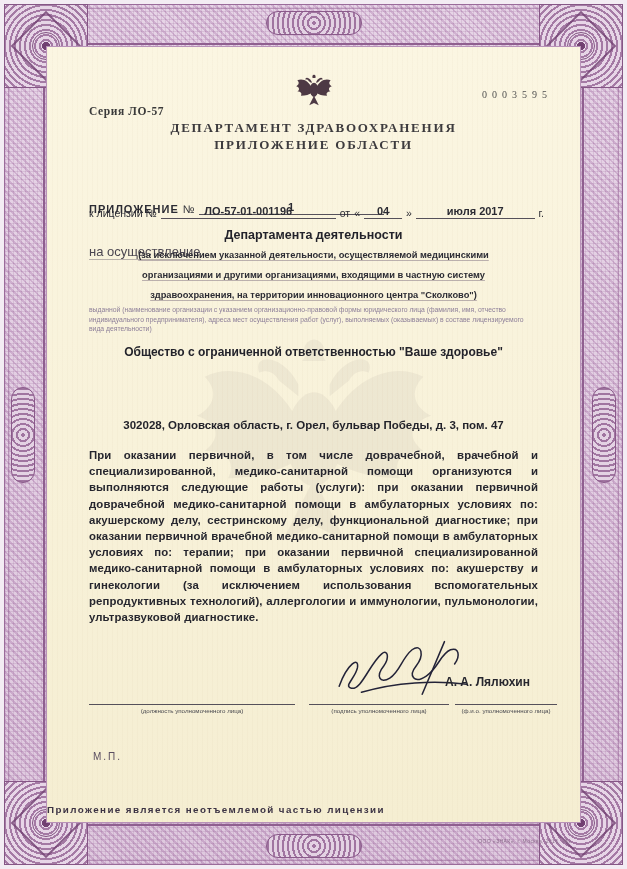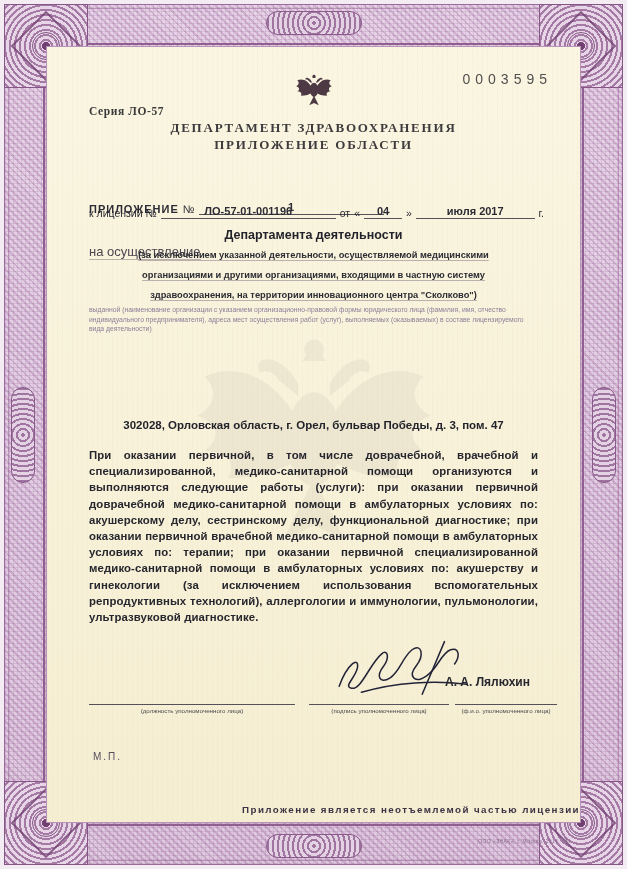--- a/index.html
+++ b/index.html
@@ -49,21 +49,21 @@
     position:absolute; inset:46px;
     border:1px solid #b892b8;
     background:
       repeating-linear-gradient(90deg, rgba(190,160,120,.05) 0 1px, transparent 1px 5px),
       linear-gradient(#fbf6e2,#f5eed2);
   }
 
   .watermark { position:absolute; top:250px; left:50%; transform:translateX(-50%); width:250px; height:300px; opacity:.055; }
   .watermark svg { width:100%; height:100%; }
 
-  .serial { position:absolute; top:24px; right:28px; font-family:Liberation Sans, sans-serif; font-size:14px; letter-spacing:5px; color:#4f4f4f; }
+  .serial { position:absolute; top:42px; right:28px; font-family:Liberation Serif, serif; font-size:10px; letter-spacing:5px; color:#4f4f4f; }
   .series { position:absolute; top:58px; left:42px; font-family:"Liberation Serif", serif; font-weight:bold; font-size:11.5px; letter-spacing:.6px; color:#3a3a3a; }
 
   .emblem { position:absolute; top:22px; left:50%; transform:translateX(-50%); width:38px; height:44px; }
   .emblem svg { width:100%; height:100%; }
 
   .dept { position:absolute; top:72px; left:0; right:0; text-align:center; font-family:"Liberation Serif", serif; font-weight:bold; font-size:13px; letter-spacing:1.8px; line-height:17px; color:#3d3b3e; }
 
   .fieldrow { position:absolute; display:flex; align-items:flex-end; gap:4px; }
   .blank { display:inline-block; border-bottom:1px solid #55505a; text-align:center; font-weight:bold; line-height:13px; }
   .w185{ width:185px } .w175{ width:175px } .w38{ width:38px }
@@ -89,21 +89,21 @@
   .sign-pos { position:absolute; top:597px; left:42px; width:246px; font-weight:bold; font-size:11.5px; line-height:15.6px; color:#26262e; }
   .sig { position:absolute; top:586px; left:278px; width:162px; height:74px; }
   .sig svg { width:100%; height:100%; }
   .sign-name { position:absolute; top:628px; left:398px; font-weight:bold; font-size:12px; color:#26262e; }
 
   .cap { position:absolute; top:657px; border-top:1px solid #55505a; padding-top:2px; text-align:center; font-size:6.2px; color:#4a4a50; }
   .cap1{ left:42px; width:206px } .cap2{ left:262px; width:140px } .cap3{ left:408px; width:102px }
 
   .mp { position:absolute; top:704px; left:46px; font-size:10px; letter-spacing:2px; color:#5a4d60; }
 
-  .footer-note { position:absolute; top:757px; left:0; right:0; text-align:right; font-weight:bold; font-size:9.8px; letter-spacing:1.4px; color:#3c3344; }
+  .footer-note { position:absolute; top:757px; left:0; right:0; text-align:left; font-weight:bold; font-size:9.8px; letter-spacing:1.4px; color:#3c3344; }
 
   .printer-mark { position:absolute; bottom:25px; right:55px; font-size:5px; letter-spacing:.4px; color:#8a6a8a; }
 </style>
 </head>
 <body>
 
 <svg width="0" height="0" style="position:absolute">
   <symbol id="eagle" viewBox="0 0 64 64">
     <g fill="#4d3944">
       <path d="M30 30 C24 14 12 10 4 14 C8 18 6 22 2 24 C8 26 8 30 4 33 C10 33 12 36 10 40 C18 40 24 38 30 34 Z"></path>
@@ -169,20 +169,21 @@
       <span class="blank grow"><b>июля 2017</b></span>
       <span>г.</span>
     </div>
 
     <div class="activity-title">Департамента деятельности</div>
     <div class="activity-pre">на осуществление</div>
     <div class="activity-note">(за исключением указанной деятельности, осуществляемой медицинскими организациями и другими организациями, входящими в частную систему здравоохранения, на территории инновационного центра "Сколково")</div>
 
     <div class="issued-note">выданной (наименование организации с указанием организационно-правовой формы юридического лица (фамилия, имя, отчество индивидуального предпринимателя), адреса мест осуществления работ (услуг), выполняемых (оказываемых) в составе лицензируемого вида деятельности)</div>
 
+    <div class="org">Общество с ограниченной ответственностью "Ваше здоровье"</div>
     <div class="addr">302028, Орловская область, г. Орел, бульвар Победы, д. 3, пом. 47</div>
 
     <div class="works">При оказании первичной, в том числе доврачебной, врачебной и специализированной, медико-санитарной помощи организуются и выполняются следующие работы (услуги): при оказании первичной доврачебной медико-санитарной помощи в амбулаторных условиях по: акушерскому делу, сестринскому делу, функциональной диагностике; при оказании первичной врачебной медико-санитарной помощи в амбулаторных условиях по: терапии; при оказании первичной специализированной медико-санитарной помощи в амбулаторных условиях по: акушерству и гинекологии (за исключением использования вспомогательных репродуктивных технологий), аллергологии и иммунологии, пульмонологии, ультразвуковой диагностике.</div>
 
 
     <div class="sig">
       <svg viewBox="0 0 160 72" fill="none" stroke="#232338" stroke-width="1.5" stroke-linecap="round">
         <path d="M14 52 C22 30 34 22 32 34 C30 44 18 52 26 54 C36 56 44 30 56 20 C62 15 64 24 58 32 C50 42 54 50 64 44 C74 38 76 24 86 16 C96 9 98 22 90 32 C82 42 88 50 100 42 C112 34 114 20 124 16 C132 13 134 22 128 30"></path>
         <path d="M118 8 L96 60"></path>
         <path d="M36 58 C70 48 108 46 140 50"></path>

